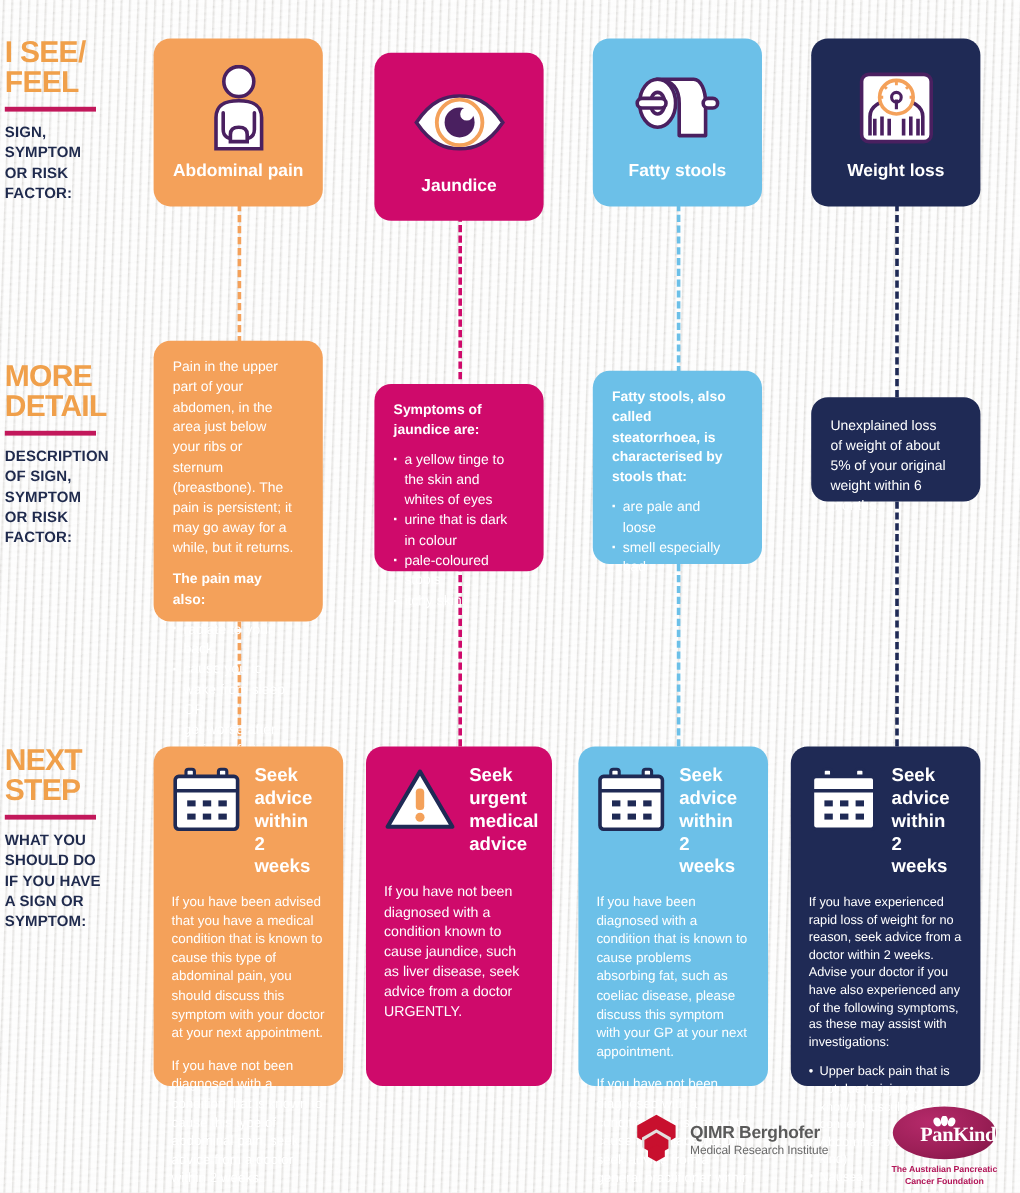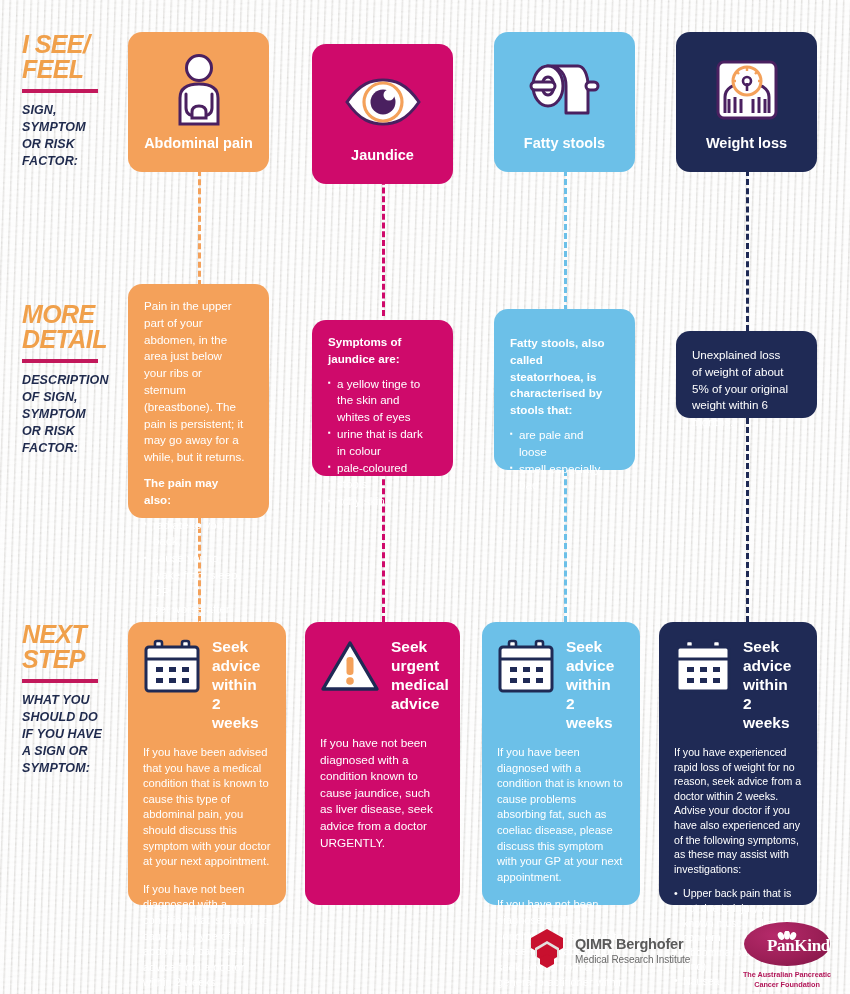--- a/index.html
+++ b/index.html
@@ -14,21 +14,21 @@
     width: 850px; height: 994px;
     background-color: #f3f2f0;
     background-image:
       repeating-linear-gradient(92deg, rgba(255,255,255,0.85) 0px, rgba(255,255,255,0.85) 2px, rgba(205,203,200,0.32) 3px, rgba(255,255,255,0.85) 5px, rgba(255,255,255,0.9) 7px),
       repeating-linear-gradient(3deg, rgba(0,0,0,0.035) 0px, rgba(0,0,0,0.0) 2px, rgba(255,255,255,0.45) 4px, rgba(0,0,0,0.03) 6px),
       repeating-linear-gradient(170deg, rgba(0,0,0,0.04) 0px, rgba(255,255,255,0.5) 3px, rgba(0,0,0,0.02) 5px, rgba(255,255,255,0.4) 9px);
     overflow: hidden;
   }
 
   
-  .rail { position: absolute; left: 22px; width: 104px; font-style: italic; }
+  .rail { position: absolute; left: 4px; width: 104px; }
   .rail-head {
     font-size: 25px; line-height: 25px; font-weight: bold;
     color: #f0a04b; letter-spacing: -0.6px; text-transform: uppercase;
   }
   .rail-rule { width: 76px; height: 4px; background: #c2185b; margin: 7px 0 9px 0; }
   .rail-sub {
     font-size: 12.5px; line-height: 17px; font-weight: bold;
     color: #1f2a4d; letter-spacing: 0.1px; text-transform: uppercase;
   }
 
@@ -216,21 +216,21 @@
     <div class="detail-p b" style="margin-top:0;">Symptoms of jaundice are:</div>
     <ul class="detail-list">
       <li>a yellow tinge to the skin and  whites of eyes</li>
       <li>urine that is dark in colour</li>
       <li>pale-coloured stools</li>
       <li>itchy skin.</li>
     </ul>
   </div>
 
   <div class="card detail-card" style="left:494px; top:309px; width:141px; height:161px; background:#6cc0e8;">
-    <div class="detail-p b" style="margin-top:12px;">Fatty stools, also called steatorrhoea, is characterised by stools that:</div>
+    <div class="detail-p b" style="margin-top:0;">Fatty stools, also called steatorrhoea, is characterised by stools that:</div>
     <ul class="detail-list">
       <li>are pale and loose</li>
       <li>smell especially bad</li>
     </ul>
   </div>
 
   <div class="card detail-card" style="left:676px; top:331px; width:141px; height:87px; background:#1f2a55; padding-top:16px;">
     <div class="detail-p">Unexplained loss of weight of about 5% of your original weight within 6 months.</div>
   </div>
 

